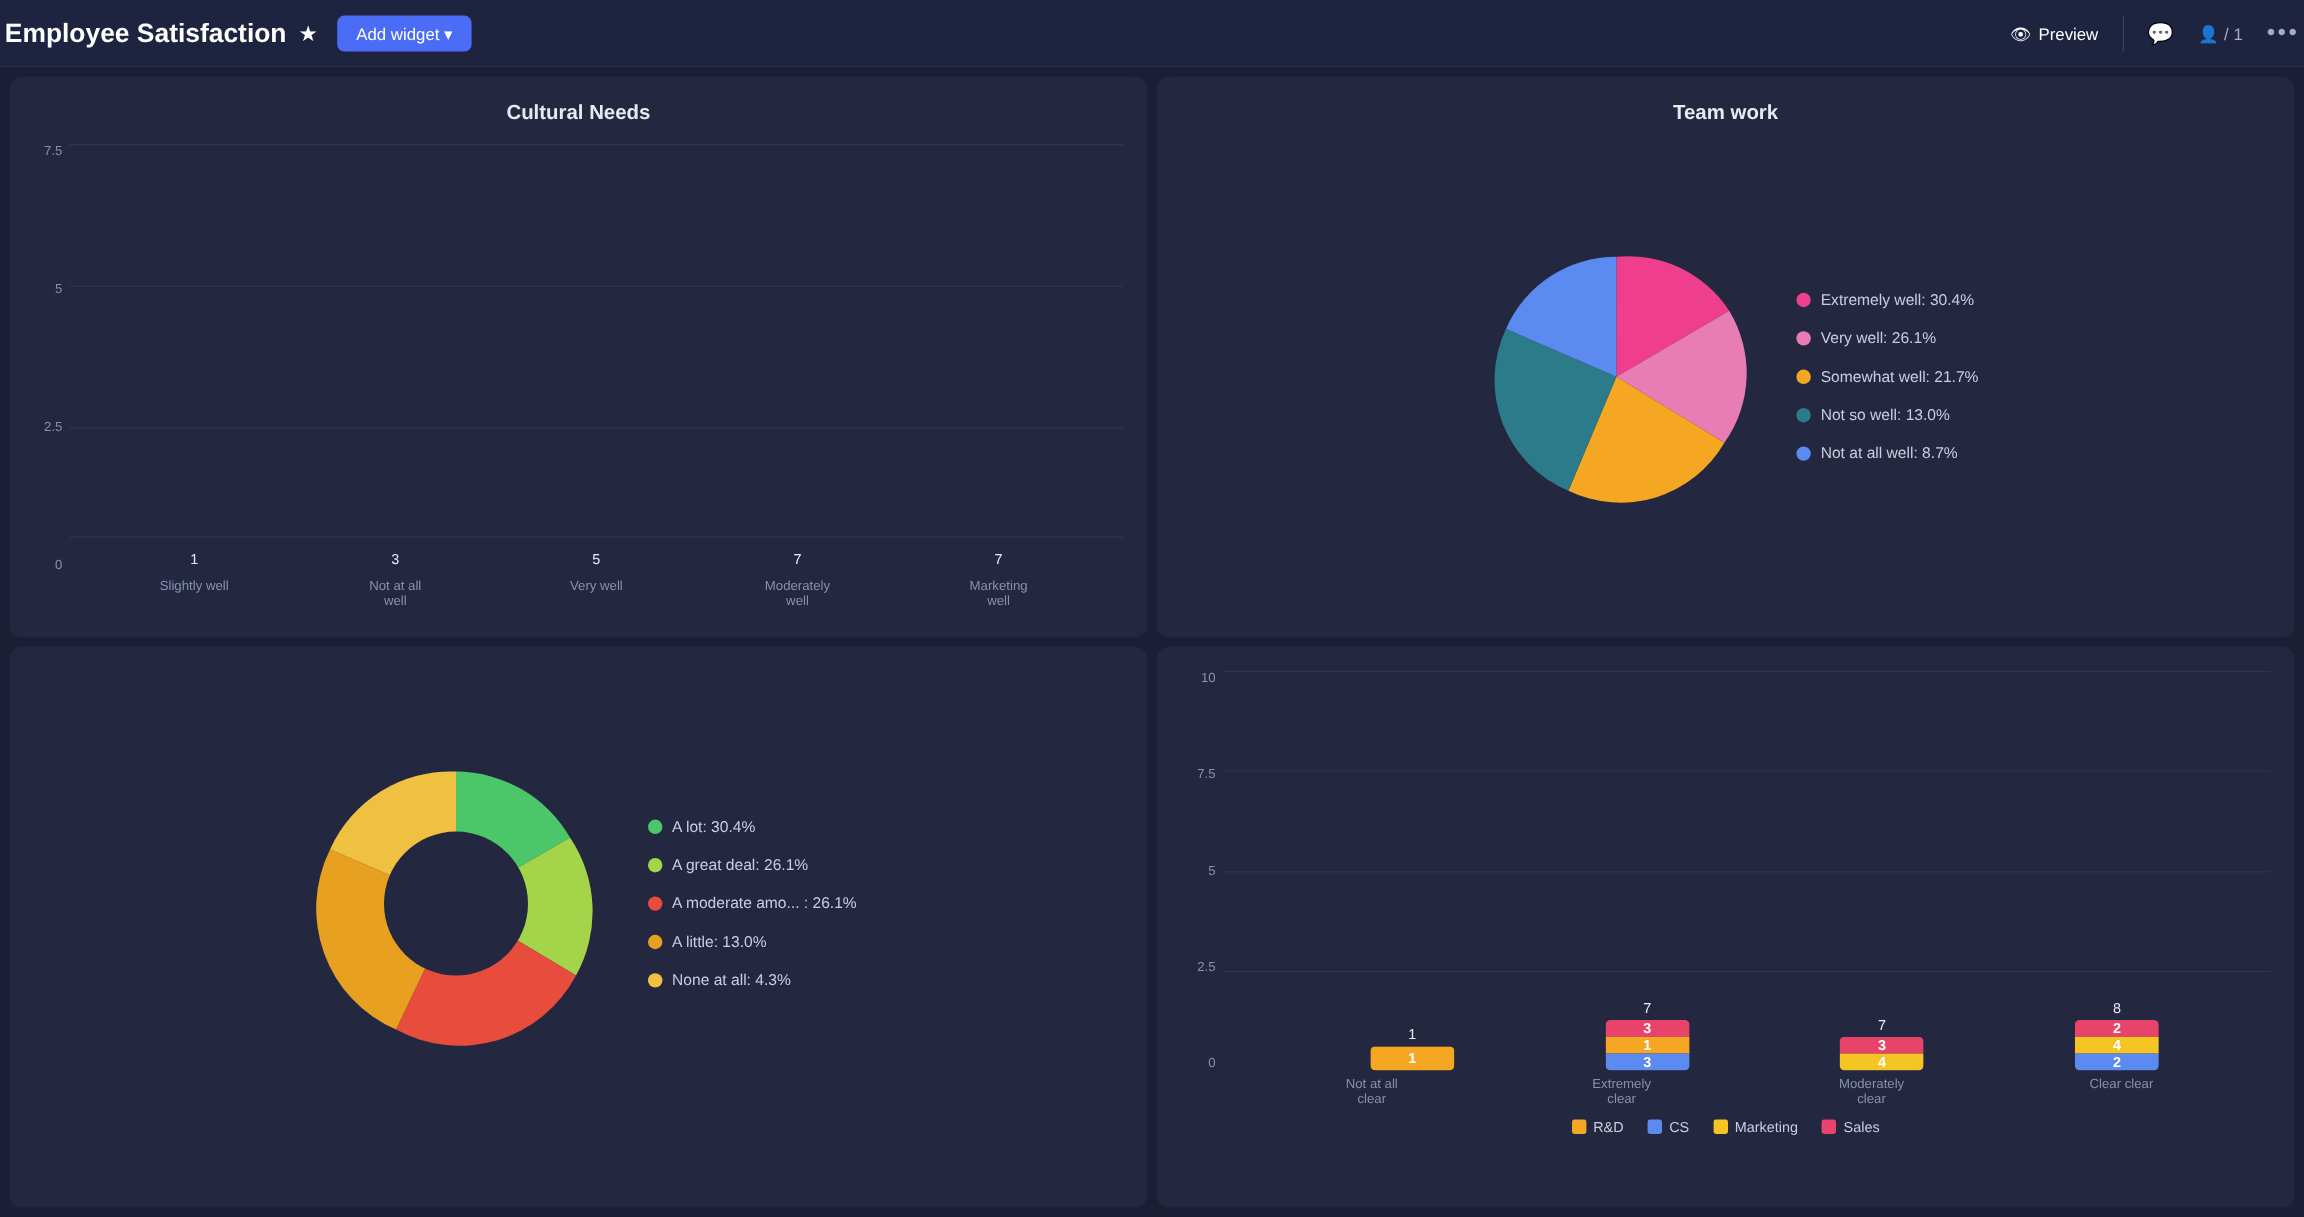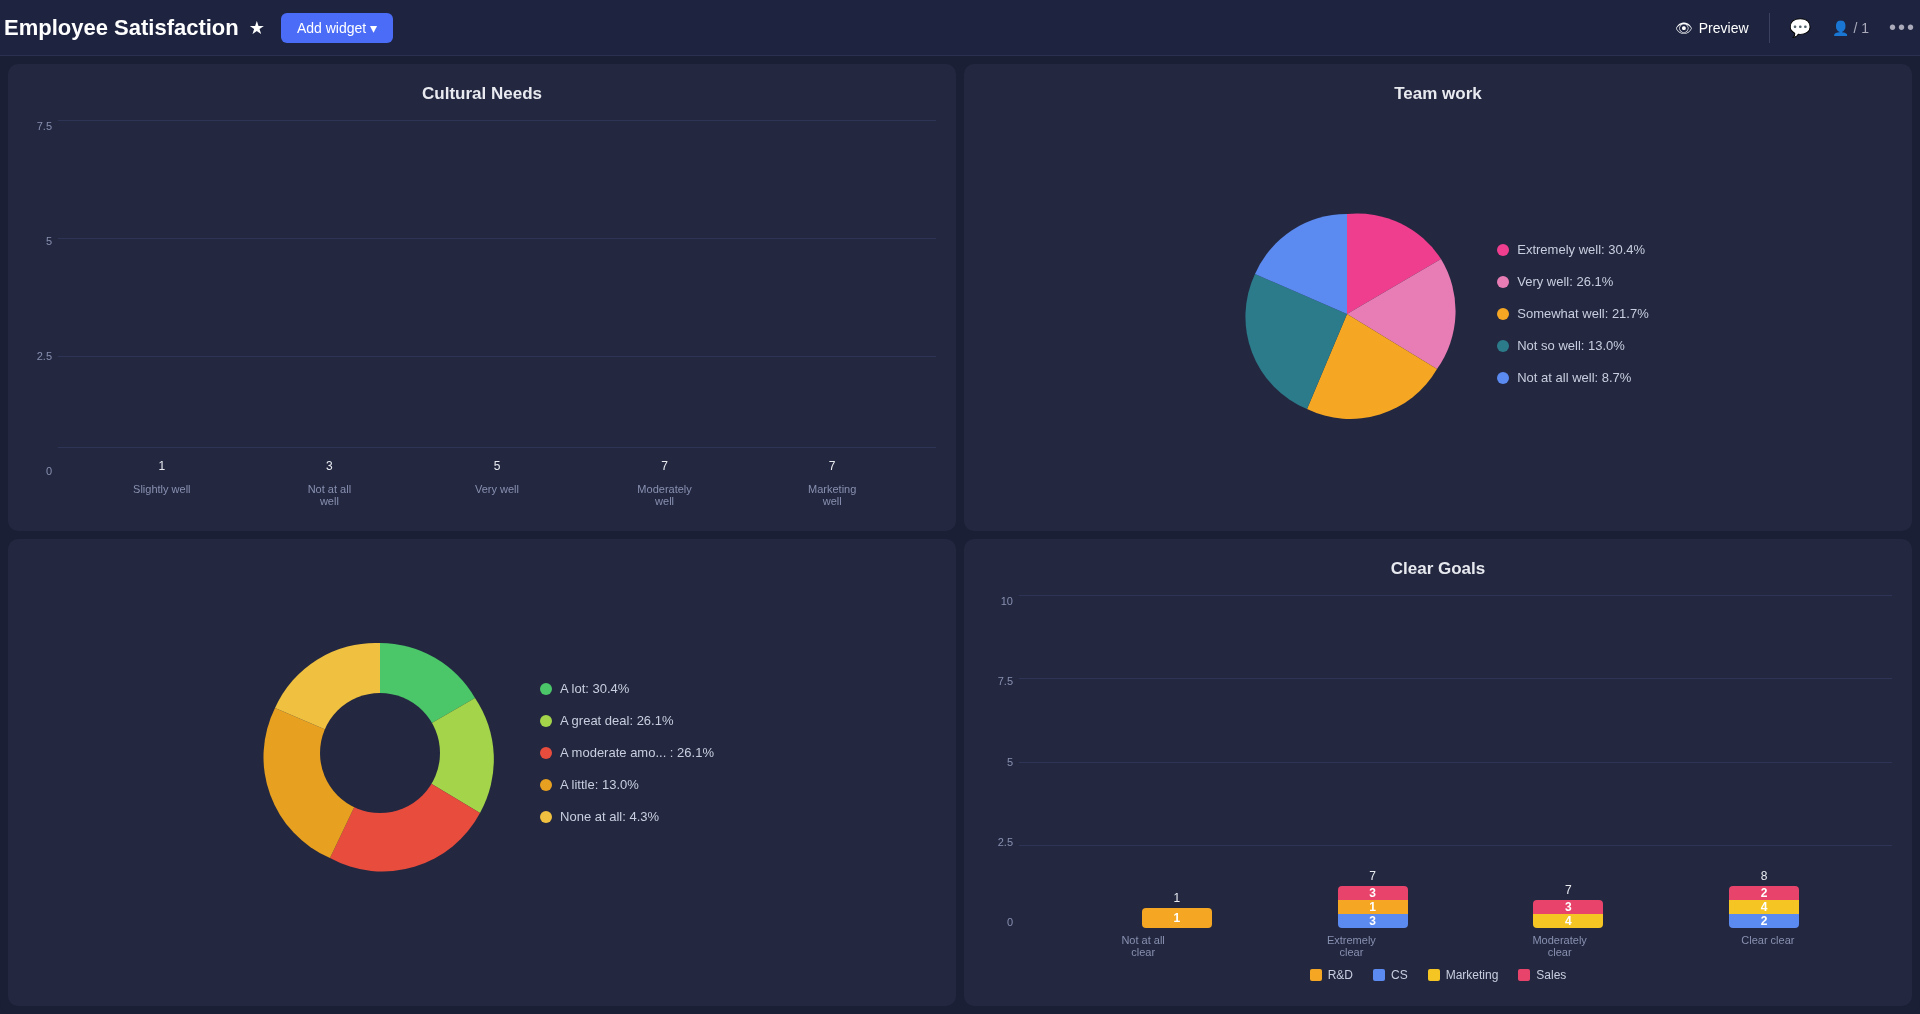--- a/index.html
+++ b/index.html
@@ -433,21 +433,20 @@
           </div>
           <div class="legend-item">
             <div class="legend-dot" style="background:#f0c040"></div>
             <span>None at all: 4.3%</span>
           </div>
         </div>
       </div>
     </div>
 
     <div class="widget">
-      <div class="widget-title">Clear Goals</div>
       <div class="stacked-chart-container">
         <div class="stacked-chart-area">
 
           <div class="y-axis" style="width:35px;">
             <span class="y-label">10</span>
             <span class="y-label">7.5</span>
             <span class="y-label">5</span>
             <span class="y-label">2.5</span>
             <span class="y-label">0</span>
           </div>

